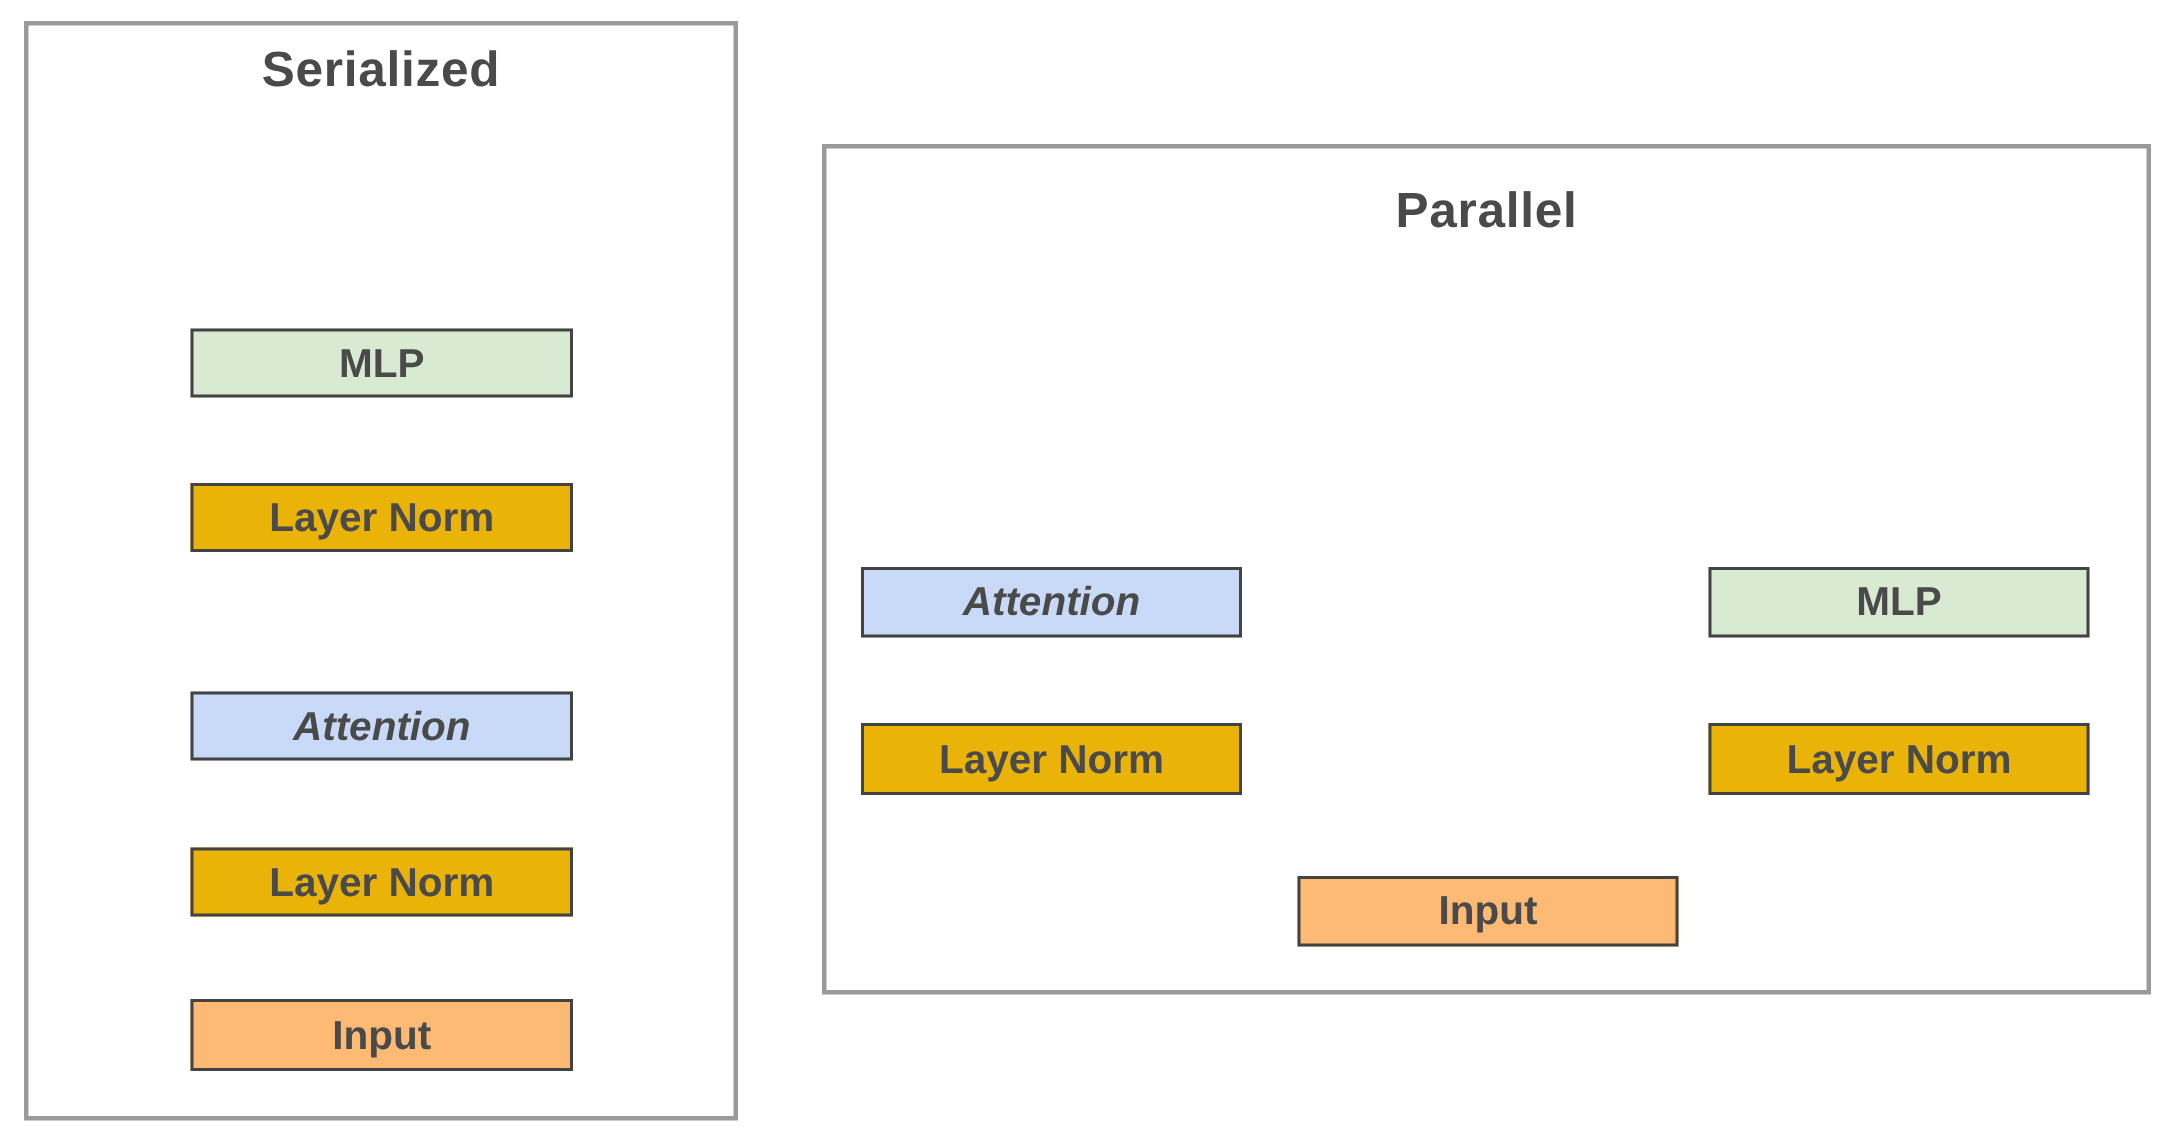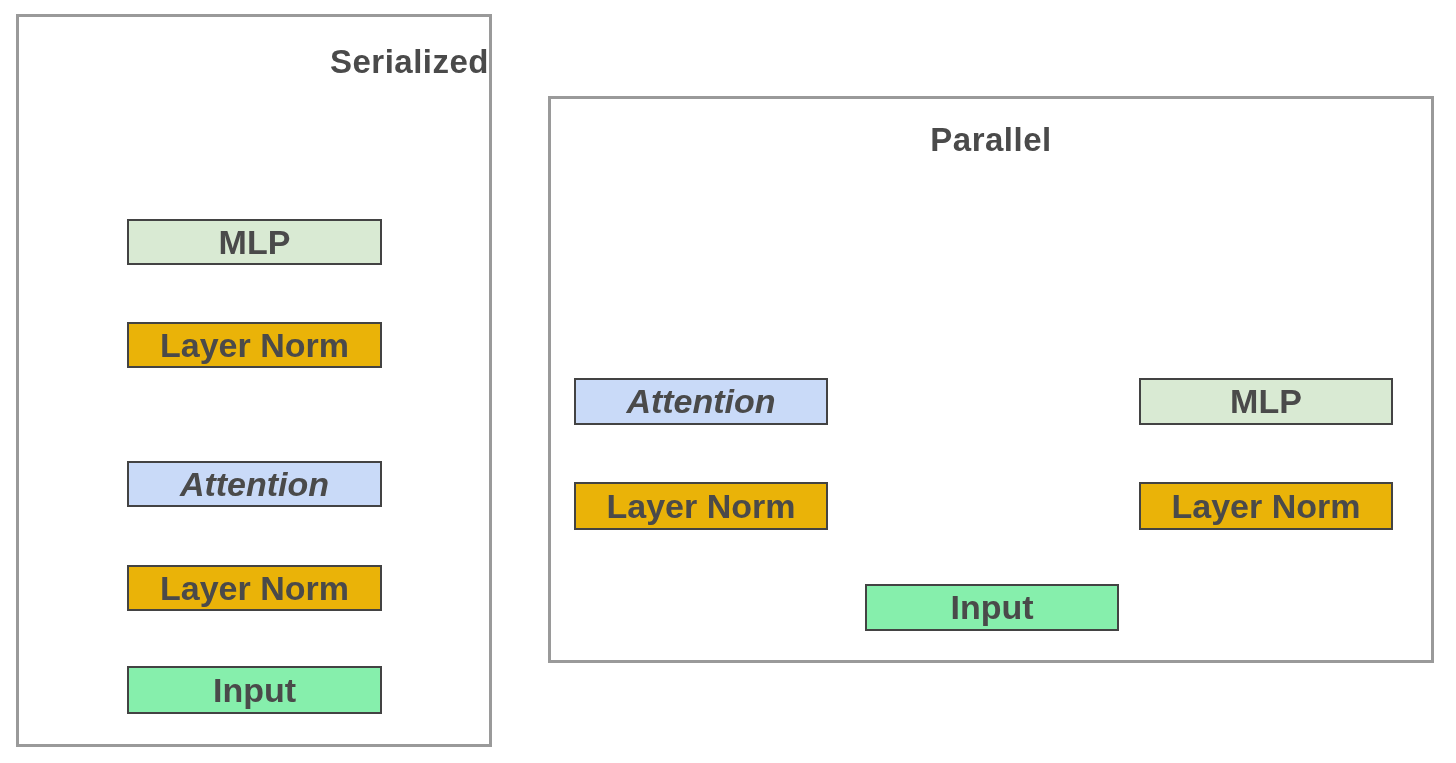--- a/index.html
+++ b/index.html
@@ -21,39 +21,39 @@
   #panel-parallel  { left: 548px; top: 96px; width: 886px; height: 567px; }
   .panel-title {
     position: absolute;
     width: 100%;
     text-align: center;
     font-weight: bold;
     font-size: 33px;
     color: #4a4a4a;
     letter-spacing: 0.5px;
   }
-  #panel-serialized .panel-title { top: 26px; text-align: right; }
+  #panel-serialized .panel-title { top: 10px; }
   #panel-parallel  .panel-title { top: 22px; }
   #connector-layer {
     position: absolute;
     left: 0; top: 0;
     width: 1456px; height: 763px;
   }
   .node {
     position: absolute;
     box-sizing: border-box;
     border: 2.5px solid #434343;
     display: flex;
     align-items: center;
     justify-content: center;
     font-weight: bold;
-    font-size: 34px;
+    font-size: 27px;
     color: #4a4a4a;
   }
-  .fill-pink   { background: #86efac; }
+  .fill-pink   { background: #fdba74; }
   .fill-yellow { background: #eab308; }
   .fill-blue   { background: #c9daf8; font-style: italic; }
   .fill-green  { background: #d9ead3; }
 
   
   #s-input { left: 127px; top: 666px; width: 255px; height: 48px; }
   #s-ln1   { left: 127px; top: 565px; width: 255px; height: 46px; }
   #s-attn  { left: 127px; top: 461px; width: 255px; height: 46px; }
   #s-ln2   { left: 127px; top: 322px; width: 255px; height: 46px; }
   #s-mlp   { left: 127px; top: 219px; width: 255px; height: 46px; }

